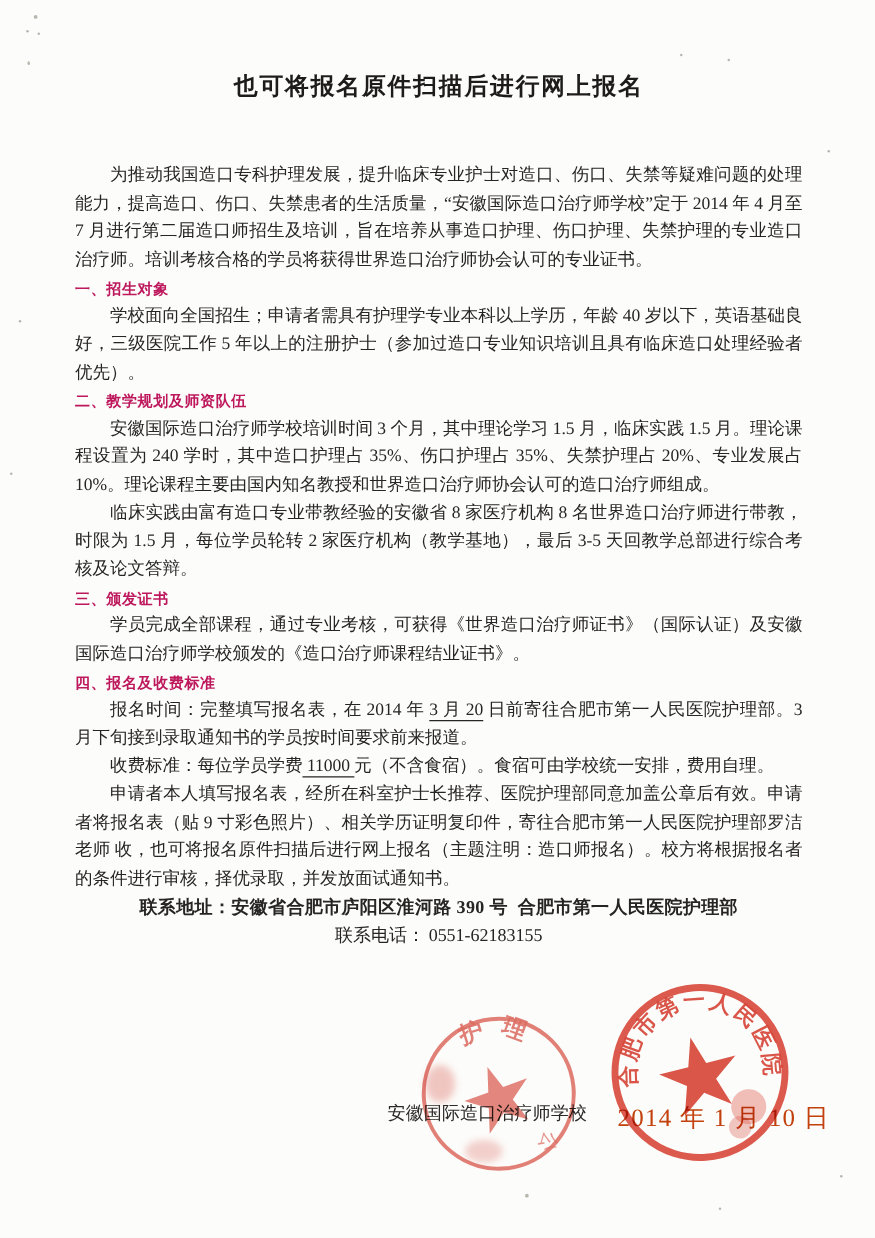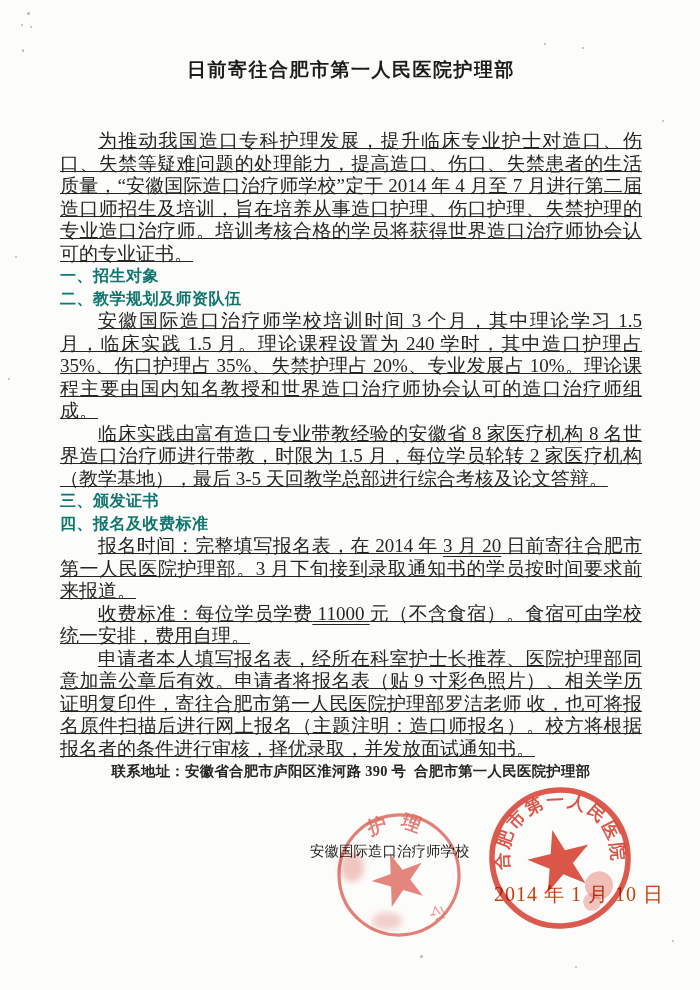--- a/index.html
+++ b/index.html
@@ -8,69 +8,72 @@
     position:relative; width:700px; height:990px; overflow:hidden;
     background:#fcfcfa; color:#262524;
     font-family:"Liberation Serif","DejaVu Serif",serif;
   }
   .content { position:absolute; left:60px; top:0; width:582px; padding-top:57px; }
   .doc-title {
     margin:0 0 47px 0; text-align:center;
     font-family:"Liberation Sans","DejaVu Sans",sans-serif;
     font-size:19px; line-height:26px; font-weight:bold; letter-spacing:1.5px; color:#1d1c1b;
   }
-  .para { margin:0; font-size:19px; line-height:22.5px; text-align:justify;text-decoration:underline; }
+  .para { margin:0; font-size:14px; line-height:22.5px; text-align:justify; }
   .indent { text-indent:2em; }
   .sec {
-    margin:0; font-size:16px; line-height:22.5px; font-weight:bold; color:#0f766e;
+    margin:0; font-size:12px; line-height:22.5px; font-weight:bold; color:#be185d;
     font-family:"Liberation Sans","DejaVu Sans",sans-serif; letter-spacing:0.5px;
   }
   .u { text-decoration:underline; text-underline-offset:4px; white-space:pre-wrap; }
   .c-row { margin:0; font-size:14.4px; line-height:22.5px;text-align:center; }
   .c-row.bold { font-weight:bold; font-family:"Liberation Sans","DejaVu Sans",sans-serif; letter-spacing:0.3px; }
   .c-row .num { font-family:"Liberation Serif","DejaVu Serif",serif; }
   .person-val { margin-left:22px; }
   .postcode-lbl { margin-left:26px; }
   .email-row { padding-left:9px; }
   .email-lbl { font-weight:bold; margin-right:18px; }
   .phone-lbl { margin-right:3px; }
-  .closing-org { position:absolute; left:310px; top:840px; font-size:14.5px; line-height:22px; color:#2a2928; }
+  .closing-org { position:absolute; left:310px; top:880px; font-size:14.5px; line-height:22px; color:#2a2928; }
   .closing-date { position:absolute; left:494px; top:881px; font-size:20px; letter-spacing:1px; color:#c2410c; z-index:3; }
   .stamp { position:absolute; mix-blend-mode:multiply; z-index:4; }
   .stamp-left  { left:330px; top:806px; transform:rotate(-6deg); opacity:0.82; }
   .stamp-right { left:485px; top:784px; transform:rotate(-4deg); opacity:0.9; }
   .smudge { position:absolute; border-radius:50%; filter:blur(3px); z-index:4; mix-blend-mode:multiply; }
   .speck { position:absolute; border-radius:50%; background:#b7b6af; z-index:2; }
 </style>
 </head>
 <body>
 
 <div class="page">
   <div class="content">
 
-    <h1 class="doc-title">日前寄往合肥市第一人民医院护理部</h1>
+    <h1 class="doc-title">也可将报名原件扫描后进行网上报名</h1>
 
     <p class="para indent">为推动我国造口专科护理发展，提升临床专业护士对造口、伤口、失禁等疑难问题的处理能力，提高造口、伤口、失禁患者的生活质量，“安徽国际造口治疗师学校”定于 2014 年 4 月至 7 月进行第二届造口师招生及培训，旨在培养从事造口护理、伤口护理、失禁护理的专业造口治疗师。培训考核合格的学员将获得世界造口治疗师协会认可的专业证书。</p>
 
     <p class="sec">一、招生对象</p>
+    <p class="para indent">学校面向全国招生；申请者需具有护理学专业本科以上学历，年龄 40 岁以下，英语基础良好，三级医院工作 5 年以上的注册护士（参加过造口专业知识培训且具有临床造口处理经验者优先）。</p>
 
     <p class="sec">二、教学规划及师资队伍</p>
     <p class="para indent">安徽国际造口治疗师学校培训时间 3 个月，其中理论学习 1.5 月，临床实践 1.5 月。理论课程设置为 240 学时，其中造口护理占 35%、伤口护理占 35%、失禁护理占 20%、专业发展占 10%。理论课程主要由国内知名教授和世界造口治疗师协会认可的造口治疗师组成。</p>
     <p class="para indent">临床实践由富有造口专业带教经验的安徽省 8 家医疗机构 8 名世界造口治疗师进行带教，时限为 1.5 月，每位学员轮转 2 家医疗机构（教学基地），最后 3-5 天回教学总部进行综合考核及论文答辩。</p>
 
     <p class="sec">三、颁发证书</p>
+    <p class="para indent">学员完成全部课程，通过专业考核，可获得《世界造口治疗师证书》（国际认证）及安徽国际造口治疗师学校颁发的《造口治疗师课程结业证书》。</p>
 
     <p class="sec">四、报名及收费标准</p>
     <p class="para indent"><span>报名时间：完整填写报名表，在 2014 年 </span><span class="u">3 月 20</span><span> 日前寄往合肥市第一人民医院护理部。3 月下旬接到录取通知书的学员按时间要求前来报道。</span></p>
     <p class="para indent"><span>收费标准：每位学员学费</span><span class="u"> 11000 </span><span>元（不含食宿）。食宿可由学校统一安排，费用自理。</span></p>
 
     <p class="para indent">申请者本人填写报名表，经所在科室护士长推荐、医院护理部同意加盖公章后有效。申请者将报名表（贴 9 寸彩色照片）、相关学历证明复印件，寄往合肥市第一人民医院护理部罗洁老师 收，也可将报名原件扫描后进行网上报名（主题注明：造口师报名）。校方将根据报名者的条件进行审核，择优录取，并发放面试通知书。</p>
 
     <div>
       <p class="c-row bold"><span>联系地址：</span><span style="white-space:pre-wrap" class="num">安徽省合肥市庐阳区淮河路 390 号  合肥市第一人民医院护理部</span></p>
+      <p class="c-row"><span class="phone-lbl">联系电话：</span><span>0551-62183155</span></p>
     </div>
   </div>
 
   <div class="closing-org">安徽国际造口治疗师学校</div>
   <div class="closing-date">2014 年 1 月 10 日</div>
 
   <svg class="stamp stamp-left" width="138" height="138" viewBox="0 0 138 138">
     <circle cx="69" cy="69" r="60" fill="none" stroke="#d84b3e" stroke-width="3.2" opacity="0.85"></circle>
     <path id="lsArc" d="M 24.8 85.1 A 47 47 0 1 1 113.2 85.1" fill="none"></path>
     <text font-size="19" font-weight="bold" letter-spacing="12" fill="#d84b3e" opacity="0.85" font-family="Liberation Sans, sans-serif">

